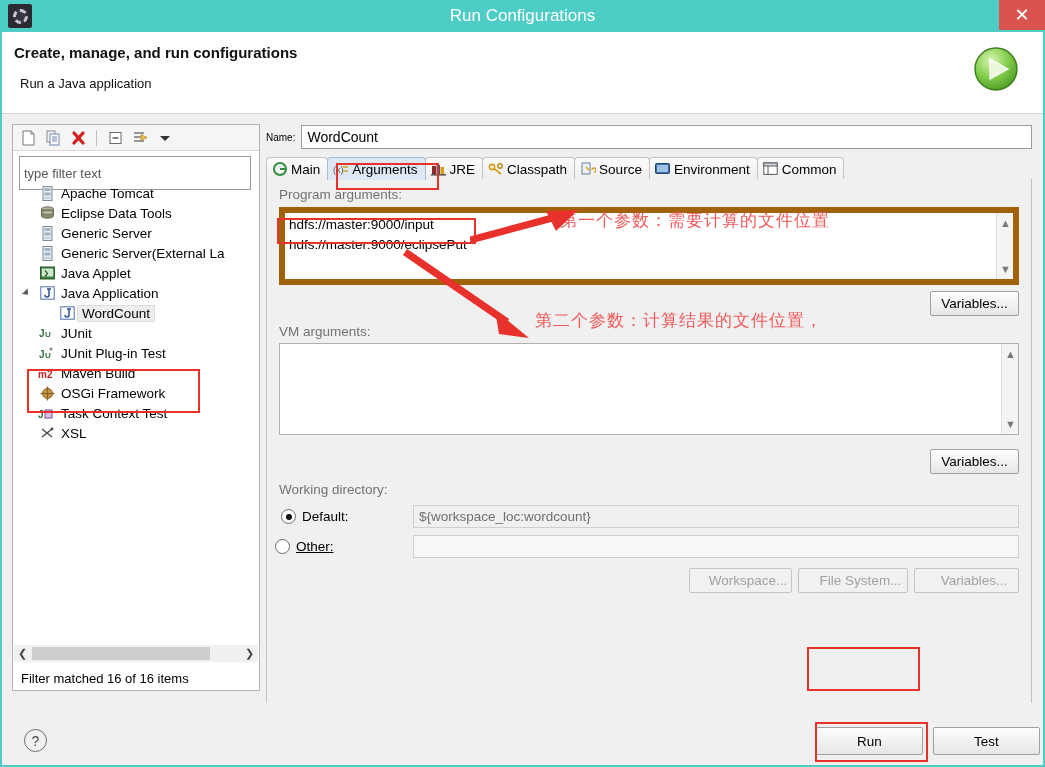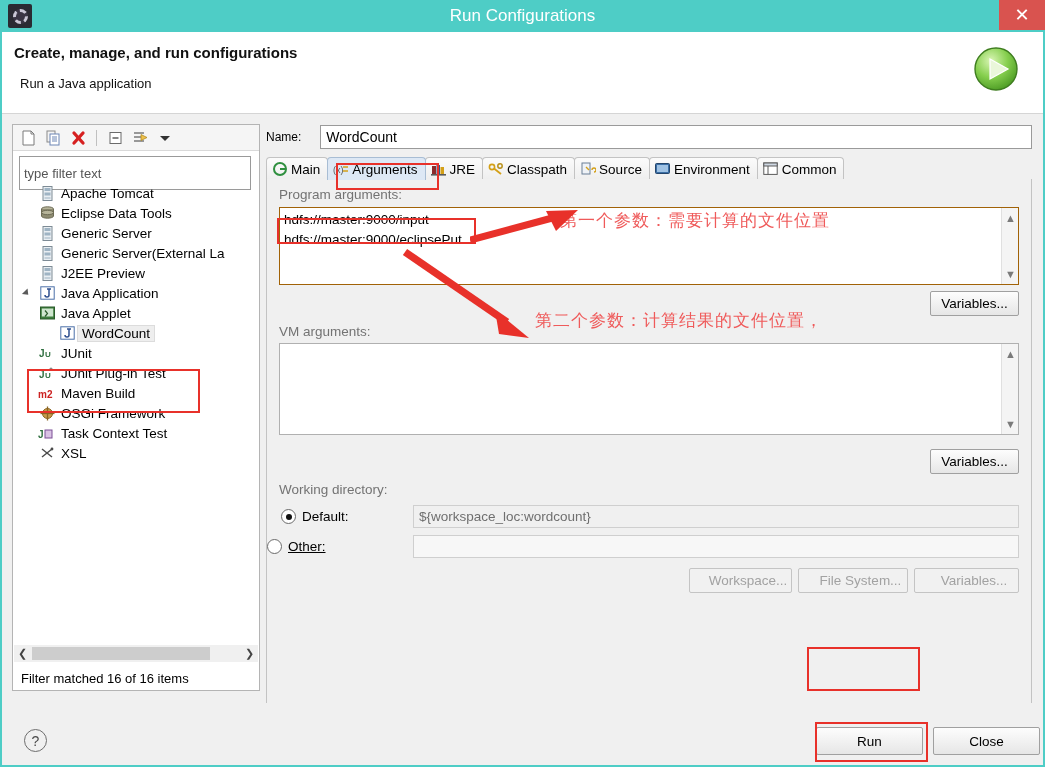--- a/index.html
+++ b/index.html
@@ -153,21 +153,21 @@
   }
 
   
   .right-panel {
     position: absolute; left: 264px; top: 10px; width: 766px; height: 632px;
   }
   .name-row {
     position: absolute; left: 0; top: 0; width: 766px; height: 26px;
     display: flex; align-items: center;
   }
-  .name-label { font-size: 12px; color: #000; margin-right: 19px; }
+  .name-label { font-size: 10px; color: #000; margin-right: 6px; }
   .name-input {
     flex: 1; height: 24px; box-sizing: border-box;
     border: 1px solid #9a9a9a;
     background: #fff;
     font-size: 14px;
     font-family: "Liberation Sans", sans-serif;
     padding: 0 5px;
     color: #000;
   }
 
@@ -205,21 +205,21 @@
     box-sizing: border-box;
   }
 
   .sect-label {
     position: absolute;
     font-size: 13.5px; color: #737373;
   }
   .ta-wrap {
     position: absolute;
     background: #ffffff;
-    border: 1px solid #a16207;
+    border: 6px solid #a16207;
     box-sizing: border-box;
   }
   .ta-wrap.plain { border: 1px solid #b0b0b0; }
   .ta-text {
     position: absolute; left: 4px; top: 2px; right: 22px;
     font-size: 13.5px; color: #000;
     line-height: 20px;
     white-space: pre;
   }
   .sb-v {
@@ -438,49 +438,38 @@
                 <rect x="2" y="0.5" width="9" height="14" fill="#e9eef2" stroke="#7d8b95"></rect>
                 <rect x="3.5" y="2" width="6" height="3" fill="#9fb4c4"></rect>
                 <rect x="3.5" y="6.5" width="6" height="3" fill="#9fb4c4"></rect>
                 <rect x="3.5" y="11" width="6" height="2" fill="#c3d0da"></rect>
               </svg>
             </span>
             <span>Generic Server(External La</span>
           </div>
           <div class="tree-row indent-1">
             <span class="ico">
-              <svg width="13" height="15" viewBox="0 0 13 15">
-                <rect x="2" y="0.5" width="9" height="14" fill="#e9eef2" stroke="#7d8b95"></rect>
-                <rect x="3.5" y="2" width="6" height="3" fill="#9fb4c4"></rect>
-                <rect x="3.5" y="6.5" width="6" height="3" fill="#9fb4c4"></rect>
-                <rect x="3.5" y="11" width="6" height="2" fill="#c3d0da"></rect>
-              </svg>
-            </span>
-            <span>J2EE Preview</span>
+              <svg width="15" height="14" viewBox="0 0 15 14">
+                <rect x="0.5" y="1" width="14" height="12" fill="#3c7d3c" stroke="#2a5a2a"></rect>
+                <rect x="1.8" y="2.5" width="11.4" height="8" fill="#cfe6cf"></rect>
+                <path d="M5 4.5 l2.5 3 -2.5 3" fill="none" stroke="#2a5a2a" stroke-width="1.2"></path>
+              </svg>
+            </span>
+            <span>Java Applet</span>
           </div>
           <div class="tree-row indent-1">
             <span class="arrow-expand"></span>
             <span class="ico">
               <svg width="15" height="14" viewBox="0 0 15 14">
                 <rect x="0.8" y="0.8" width="13.4" height="12.4" fill="#ffffff" stroke="#4a6fa8"></rect>
                 <path d="M9 3 v6 a2 2 0 0 1 -4 0" fill="none" stroke="#2f4f8f" stroke-width="1.5"></path>
                 <line x1="7" y1="3" x2="11" y2="3" stroke="#2f4f8f" stroke-width="1.5"></line>
               </svg>
             </span>
             <span>Java Application</span>
-          </div>
-          <div class="tree-row indent-1">
-            <span class="ico">
-              <svg width="15" height="14" viewBox="0 0 15 14">
-                <rect x="0.5" y="1" width="14" height="12" fill="#3c7d3c" stroke="#2a5a2a"></rect>
-                <rect x="1.8" y="2.5" width="11.4" height="8" fill="#cfe6cf"></rect>
-                <path d="M5 4.5 l2.5 3 -2.5 3" fill="none" stroke="#2a5a2a" stroke-width="1.2"></path>
-              </svg>
-            </span>
-            <span>Java Applet</span>
           </div>
           <div class="tree-row indent-2">
             <span class="ico">
               <svg width="15" height="14" viewBox="0 0 15 14">
                 <rect x="0.8" y="0.8" width="13.4" height="12.4" fill="#ffffff" stroke="#4a6fa8"></rect>
                 <path d="M9 3 v6 a2 2 0 0 1 -4 0" fill="none" stroke="#2f4f8f" stroke-width="1.5"></path>
                 <line x1="7" y1="3" x2="11" y2="3" stroke="#2f4f8f" stroke-width="1.5"></line>
               </svg>
             </span>
             <span class="sel-chip">WordCount</span>
@@ -662,38 +651,38 @@
         <div class="sect-label" style="left:12px; top:303px;">Working directory:</div>
 
         <div class="radio-row" style="left:14px; top:330px;">
           <span class="radio">
               <span class="dot"></span>
             </span>
           <span>Default:</span>
         </div>
         <div class="field-ro" style="left:146px; top:326px; width:606px;">${workspace_loc:wordcount}</div>
 
-        <div class="radio-row" style="left:0; top:360px;text-decoration:underline;">
+        <div class="radio-row" style="left:8px; top:360px;text-decoration:underline;">
           <span class="radio"></span>
           <span>Other:</span>
         </div>
         <div class="field-wh" style="left:146px; top:356px; width:606px;"></div>
 
         <div class="btn disabled" style="left:422px; top:389px; width:103px;">Workspace...</div>
         <div class="btn disabled" style="left:531px; top:389px; width:110px;">File System...</div>
         <div class="btn disabled" style="left:647px; top:389px; width:105px;">Variables...</div>
       </div>
 
     </div>
   </div>
 
   <div class="bottom-bar">
     <div class="help-icon">?</div>
     <div class="btn" style="left:814px; top:24px; width:107px; height:28px;">Run</div>
-    <div class="btn" style="left:931px; top:24px; width:107px; height:28px;">Close</div>
+    <div class="btn" style="left:931px; top:24px; width:107px; height:28px;">Test</div>
   </div>
 
   <div class="redbox" style="left:27px; top:369px; width:173px; height:44px;"></div>
   <div class="redbox" style="left:336px; top:163px; width:103px; height:27px;"></div>
   <div class="redbox" style="left:277px; top:218px; width:199px; height:26px;"></div>
   <div class="redbox" style="left:807px; top:647px; width:113px; height:44px;"></div>
   <div class="redbox" style="left:815px; top:722px; width:113px; height:40px;"></div>
 
   <svg class="arrow-svg" style="left:470px; top:205px;" width="110" height="40">
     <g>

